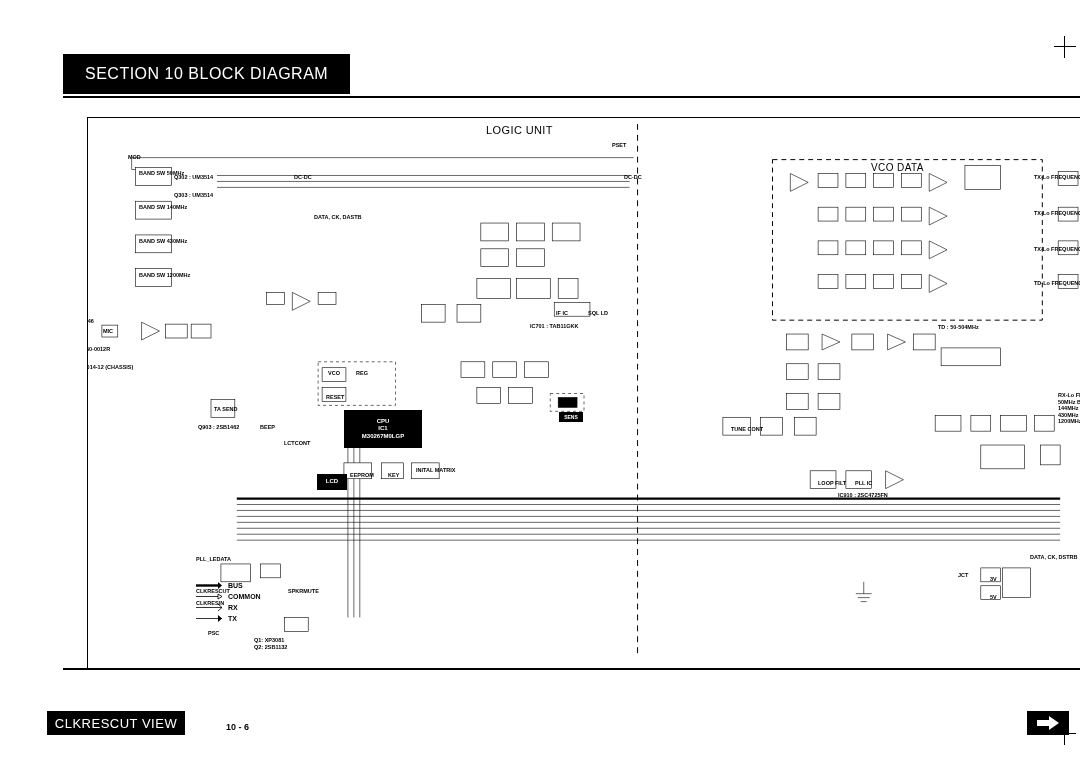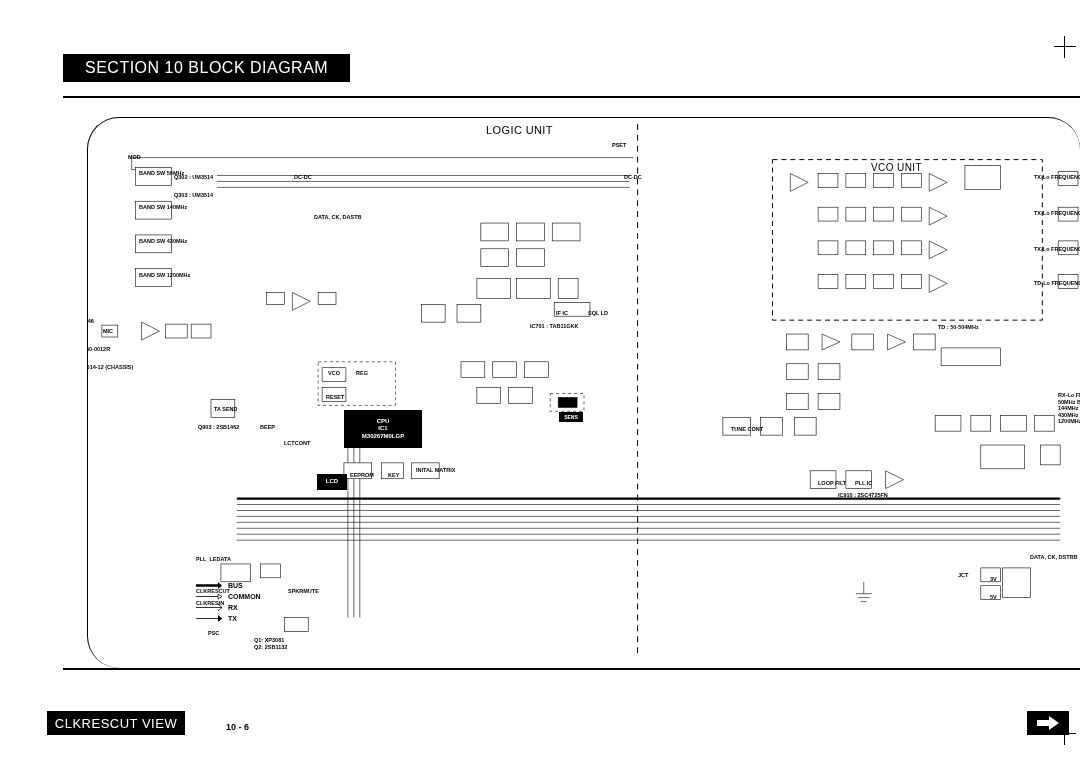--- a/index.html
+++ b/index.html
@@ -11,21 +11,21 @@
     font-family: Arial, Helvetica, sans-serif;
     overflow: hidden;
     position: relative;
   }
 
   .section-title {
     position: absolute;
     top: 54px;
     left: 63px;
     height: 28px;
-    padding: 0 22px;
+    padding: 6px 22px;
     background: #000;
     color: #fff;
     font-size: 16px;
     font-weight: 400;
     letter-spacing: 0.5px;
     display: flex;
     align-items: center;
   }
 
   .complete-view {
@@ -94,21 +94,20 @@
   .inner {
     position: absolute;
     top: 19px;
     left: 24px;
     right: 0;
     bottom: 0;
     border-top: 1px solid #000;
     border-left: 1px solid #000;
     box-sizing: border-box;
     overflow: hidden;
-    border-radius: 32px;
   }
 
   .svg-layer {
     position: absolute;
     inset: 0;
     width: 100%;
     height: 100%;
   }
 
   .label {
@@ -171,21 +170,21 @@
 <div class="crop" style="top:36px; right:4px;"></div>
 <div class="crop" style="bottom:18px; right:4px;"></div>
 
 <div class="section-title">SECTION 10    BLOCK DIAGRAM</div>
 
 <div class="frame">
   <div class="inner">
 
     <div class="label" style="top:6px; left:398px;">LOGIC UNIT</div>
 
-    <div class="label" style="top:44px; left:783px; font-size:10px; font-weight:500;">VCO UNIT</div>
+    <div class="label" style="top:44px; left:783px; font-size:10px; font-weight:500;">VCO DATA</div>
 
     <svg class="svg-layer" viewBox="0 0 1000 555" preserveAspectRatio="none">
 
       <line x1="554" y1="6" x2="554" y2="544" stroke="#000" stroke-width="1" stroke-dasharray="6 5"></line>
 
       <rect x="690" y="42" width="272" height="162" fill="none" stroke="#000" stroke-width="1" stroke-dasharray="5 4"></rect>
 
       <rect x="116" y="36" width="430" height="472" fill="none" stroke="#000" stroke-width="0"></rect>
 
       <g stroke="#000" stroke-width="0.6">

